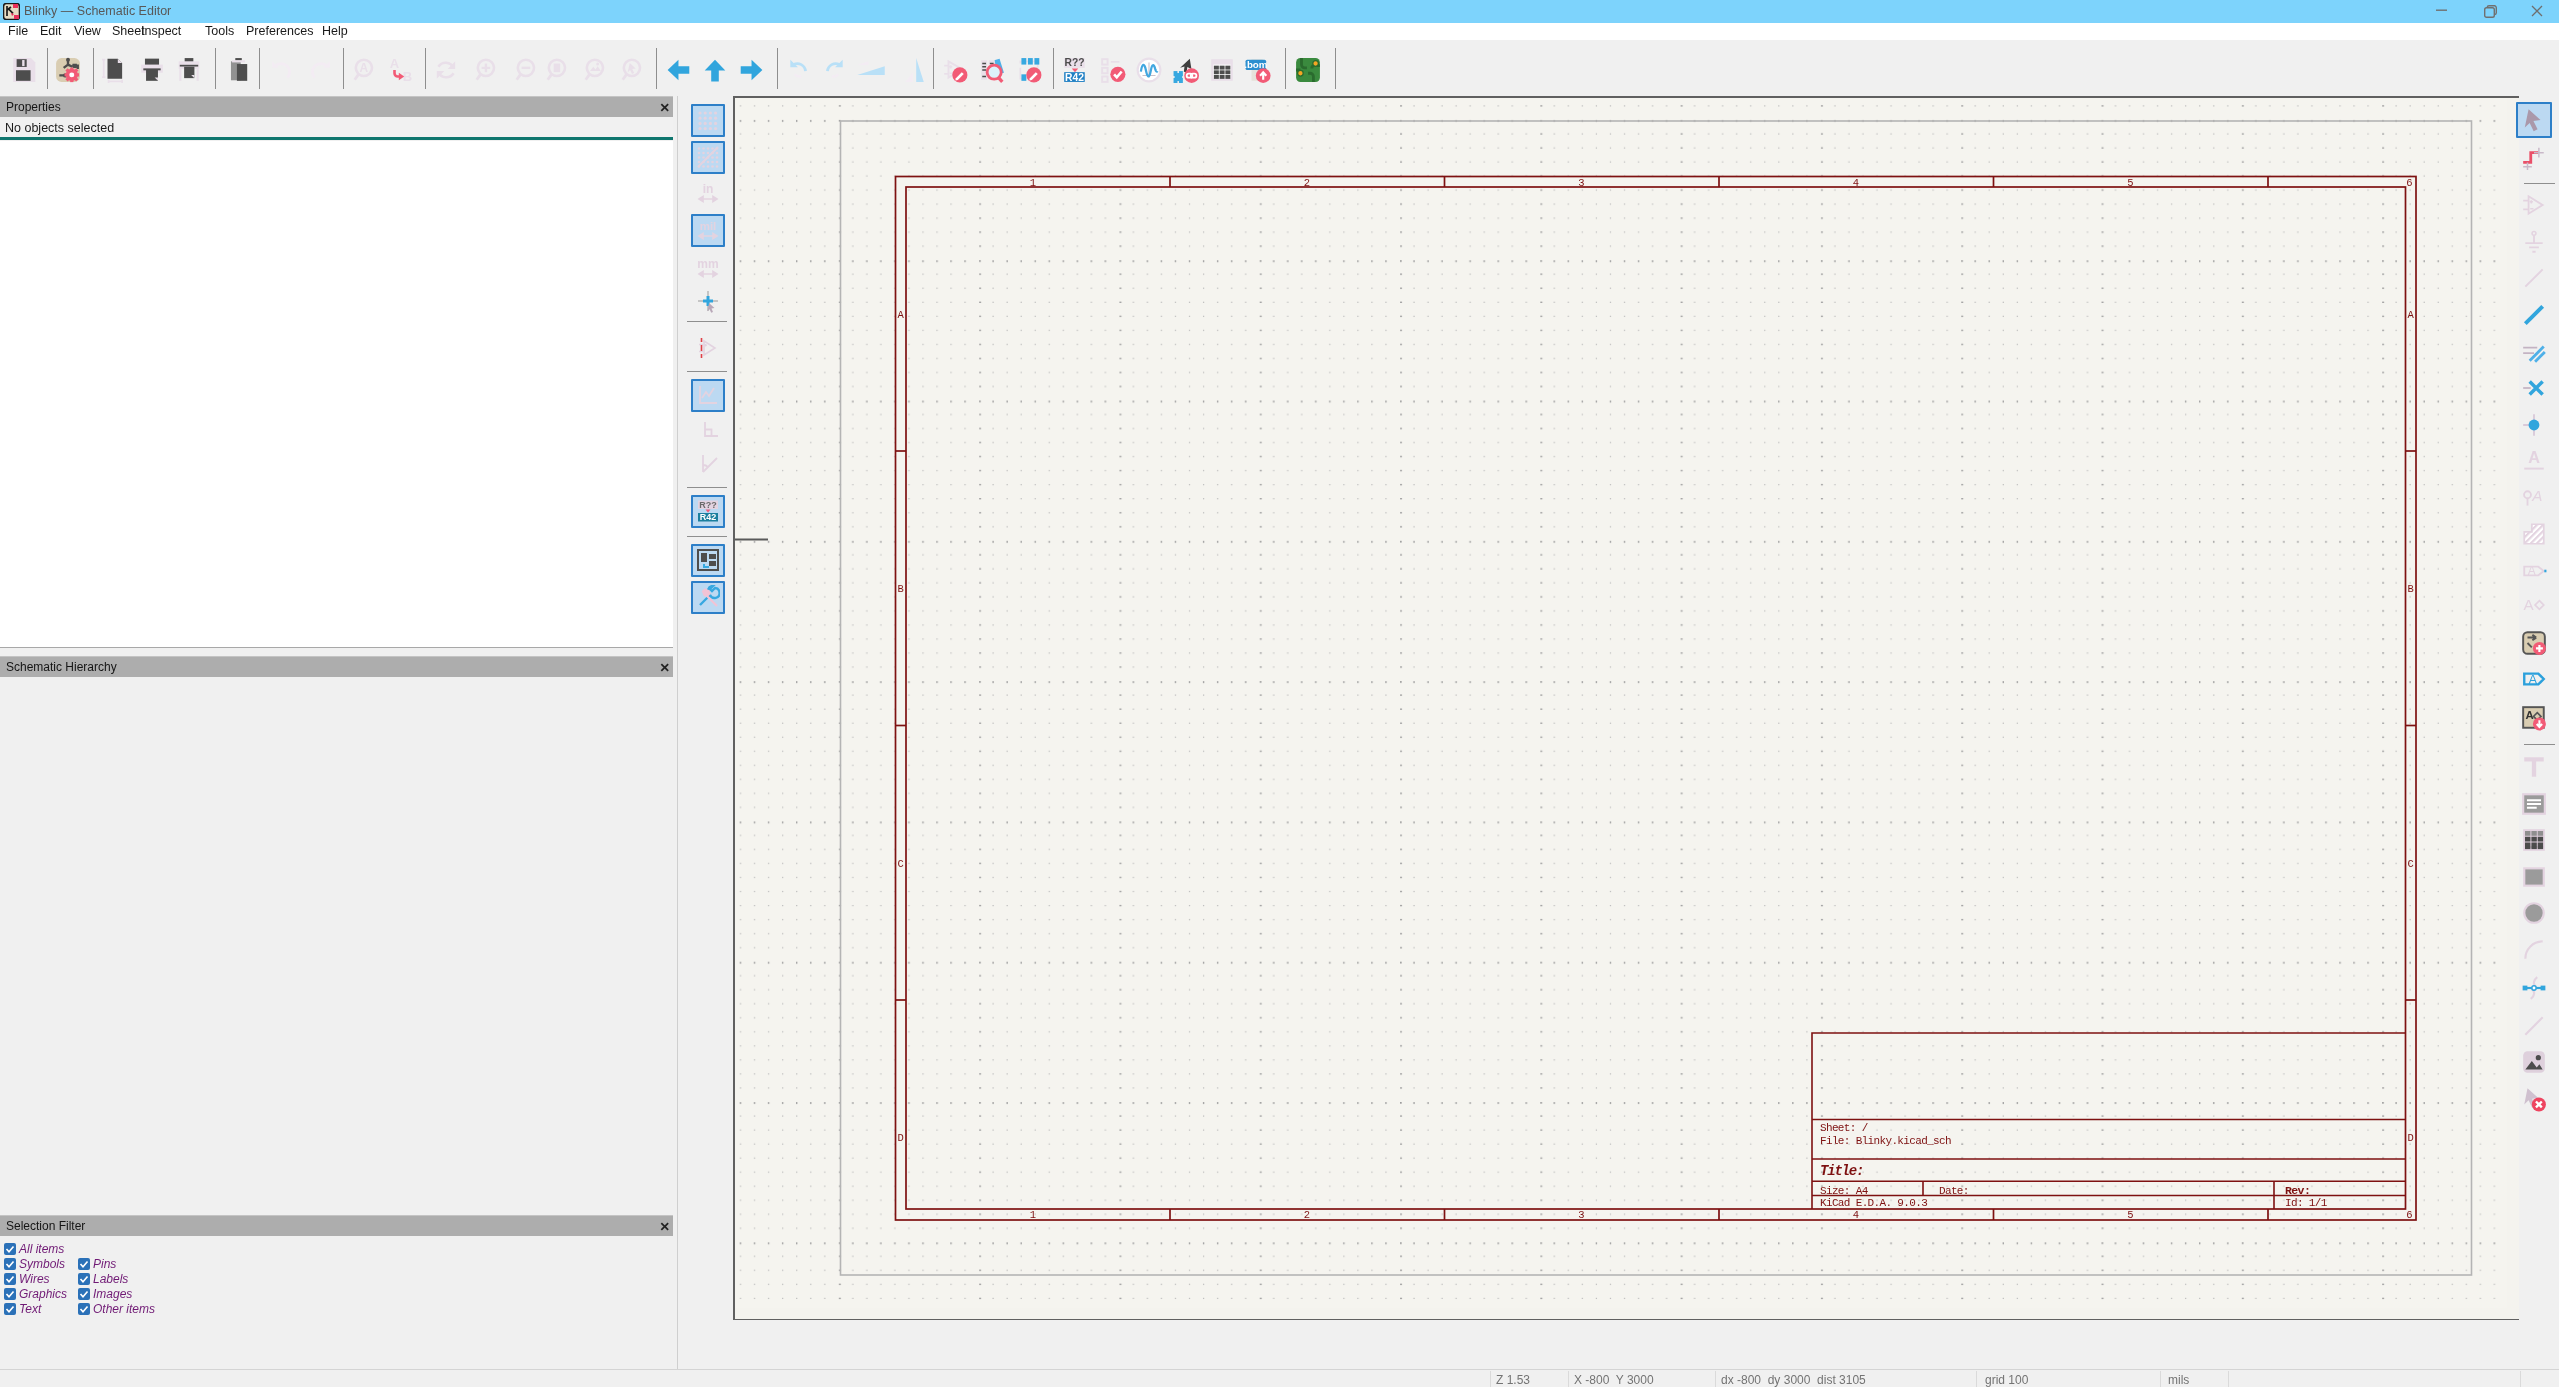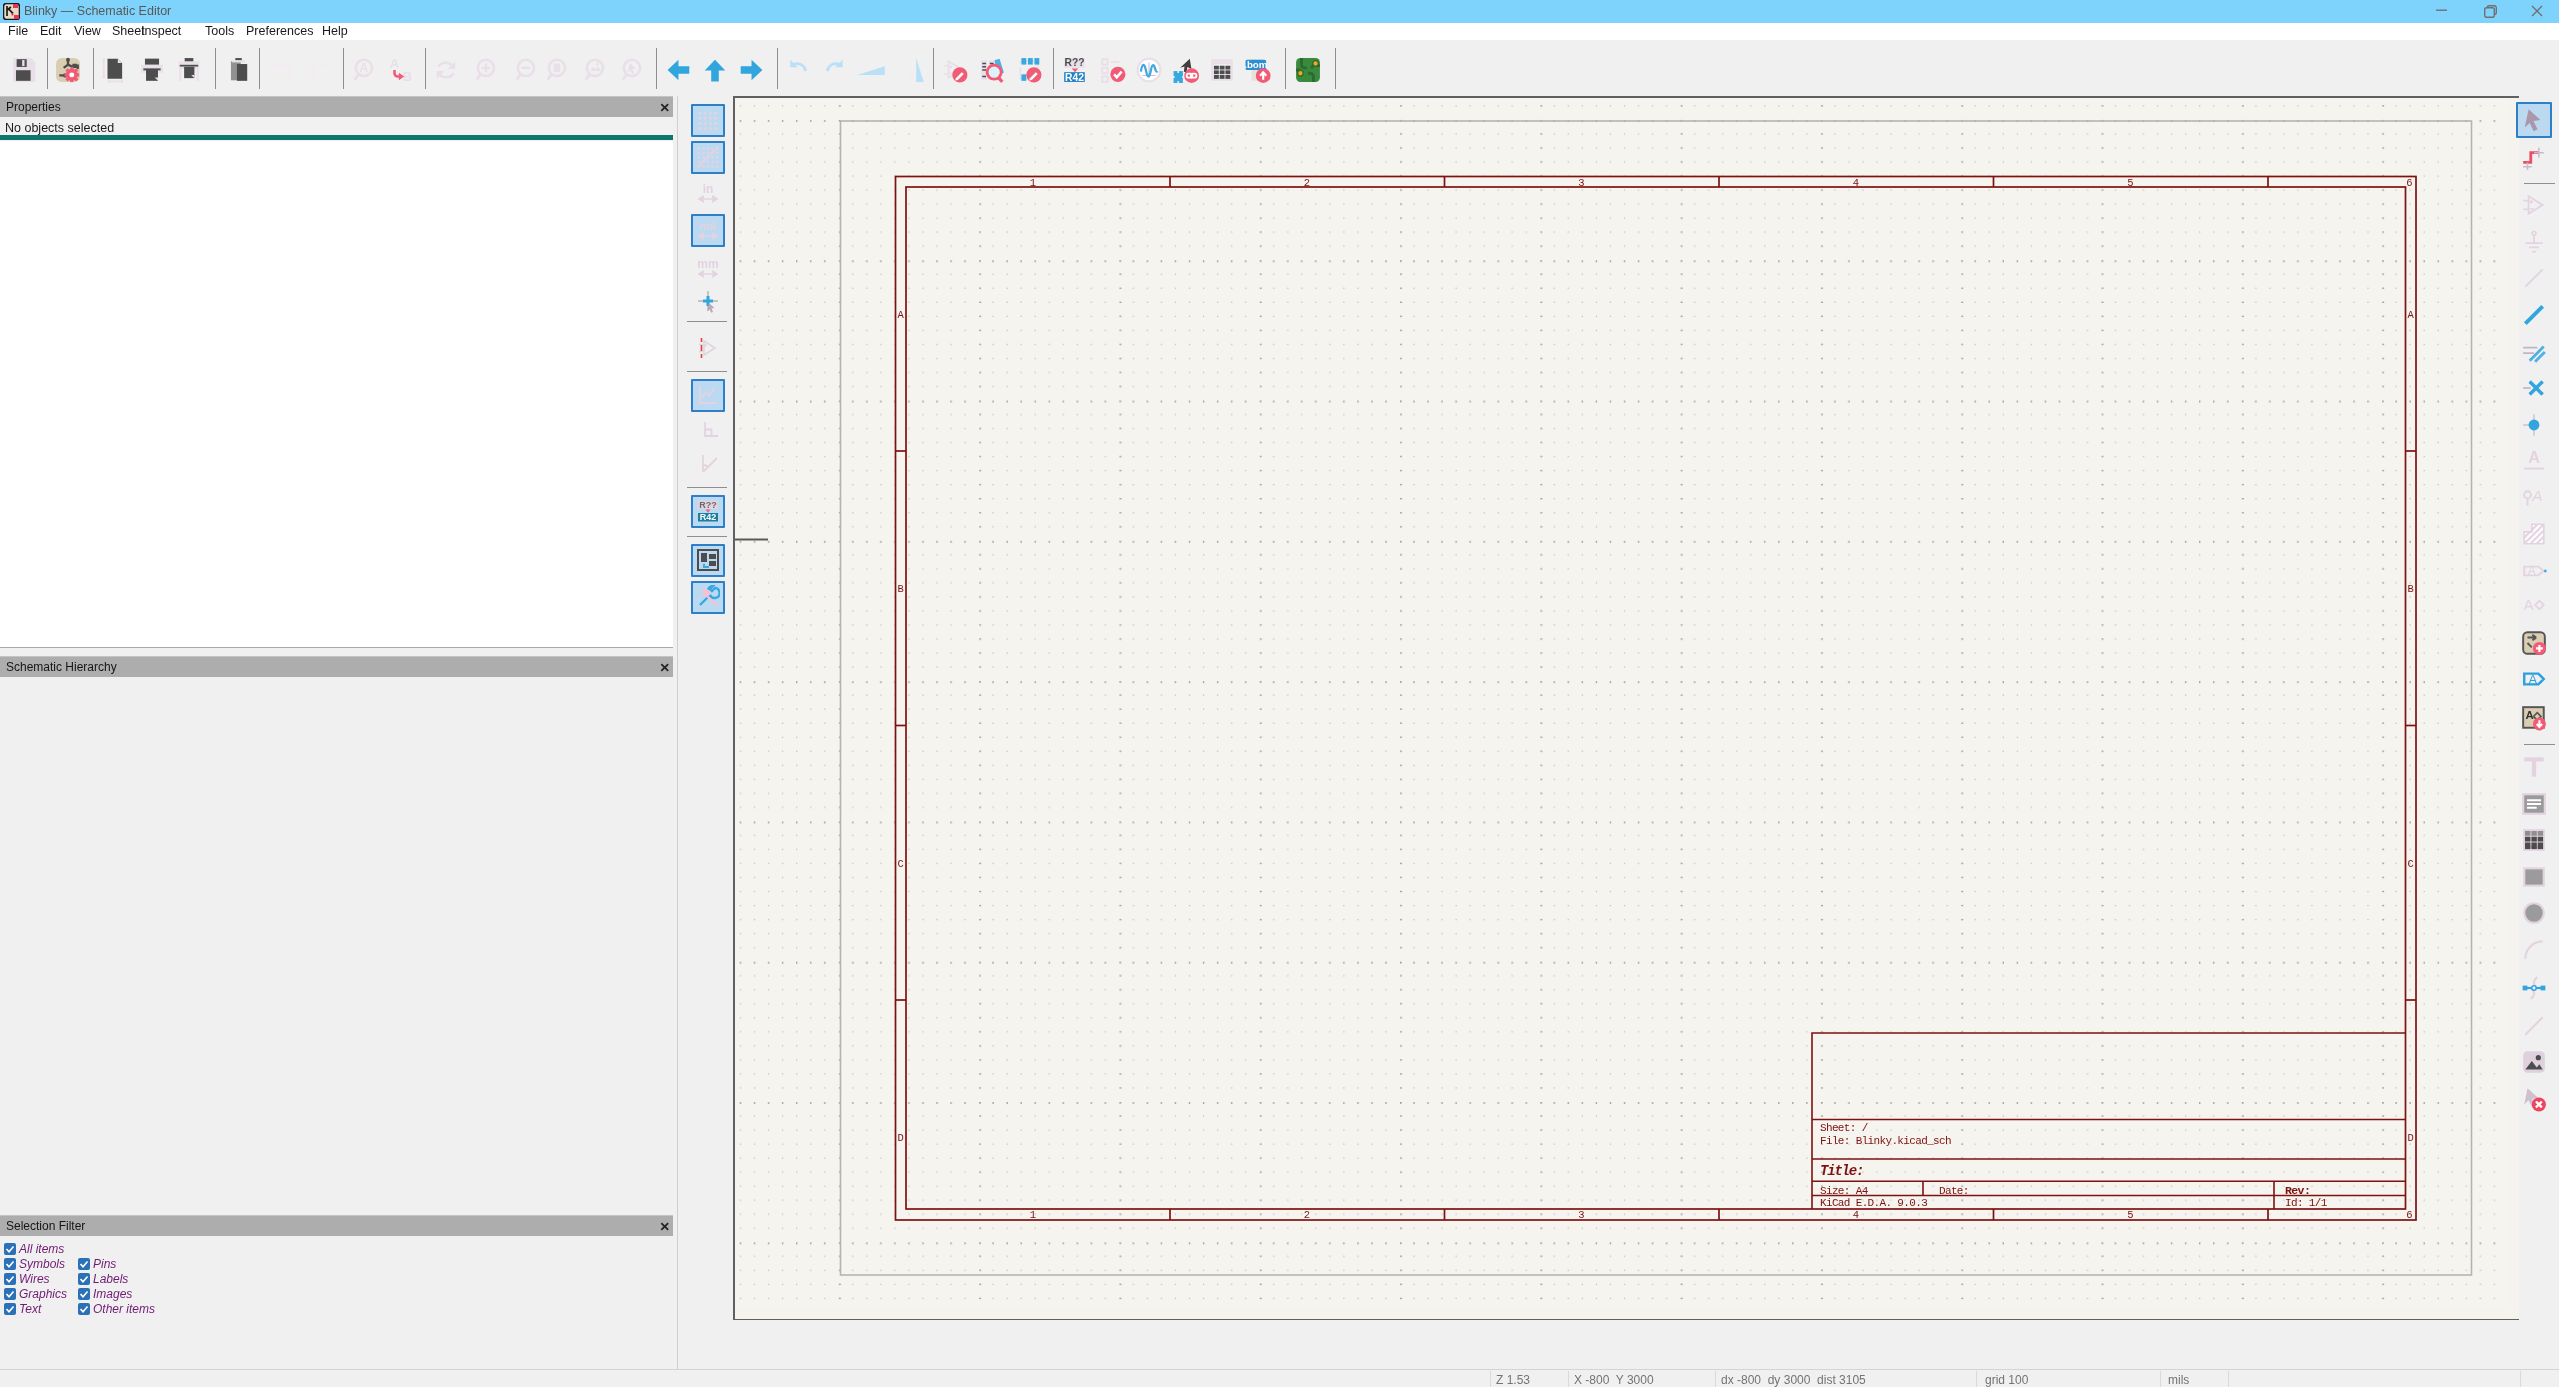--- a/index.html
+++ b/index.html
@@ -11,21 +11,21 @@
   #menubar { position:absolute; left:0; top:23px; width:2559px; height:30px; background:#ffffff; }
   .menu { position:absolute; top:1px; font-size:12.5px; color:#1a1a1a; }
   
   #toolbar { position:absolute; left:0; top:40px; width:2559px; height:56px; background:#f0f0f0; }
   .tsep { position:absolute; top:8px; width:1px; height:41px; background:#8e8e8e; }
   
   #leftpanel { position:absolute; left:0; top:96px; width:677px; height:1273px; background:#f0f0f0; }
   .phead { position:absolute; left:0; width:673px; height:21px; background:#adadad; border-top:1px solid #c4c4c4; }
   .phead .t { position:absolute; left:6px; top:3px; font-size:12px; color:#151515; }
   .phead .x { position:absolute; right:3px; top:3px; font-size:12.5px; color:#222; font-weight:bold; }
-  #noobj { position:absolute; left:0; top:21px; width:673px; height:23px; background:#f1f1f1; border-bottom:5px solid #0f766e;text-align:center; }
+  #noobj { position:absolute; left:0; top:21px; width:673px; height:23px; background:#f1f1f1; border-bottom:3px solid #0f766e;text-align:center; }
   #noobj span { position:absolute; left:5px; top:4px; font-size:12.5px; color:#1a1a1a; }
   .whitebox { position:absolute; left:0; width:673px; background:#ffffff; border-bottom:1px solid #a8a8a8; }
   .cbrow { position:absolute; font-size:12px; color:#701a75;font-style:italic; }
   .cb { position:absolute; width:12px; height:12px; background:#2b71b8; border-radius:2px; }
   .cb svg { position:absolute; left:1px; top:1px; }
   
   #lefttools { position:absolute; left:677px; top:96px; width:57px; height:1273px; background:#f0f0f0; border-left:1px solid #cfcfcf; }
   .lsep { position:absolute; left:9px; width:40px; height:1px; background:#8e8e8e; }
   .bluebtn { position:absolute; background:#bcd9f2; border:2px solid #2d7fc8; border-radius:1px; }
   

